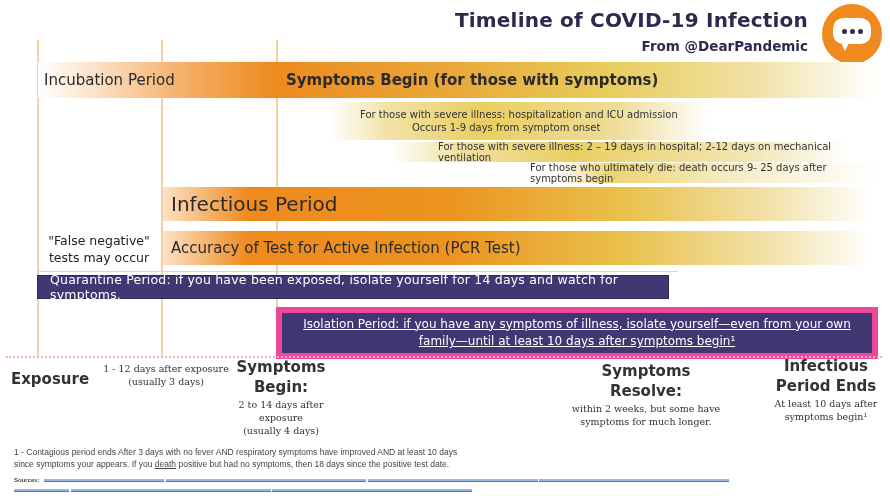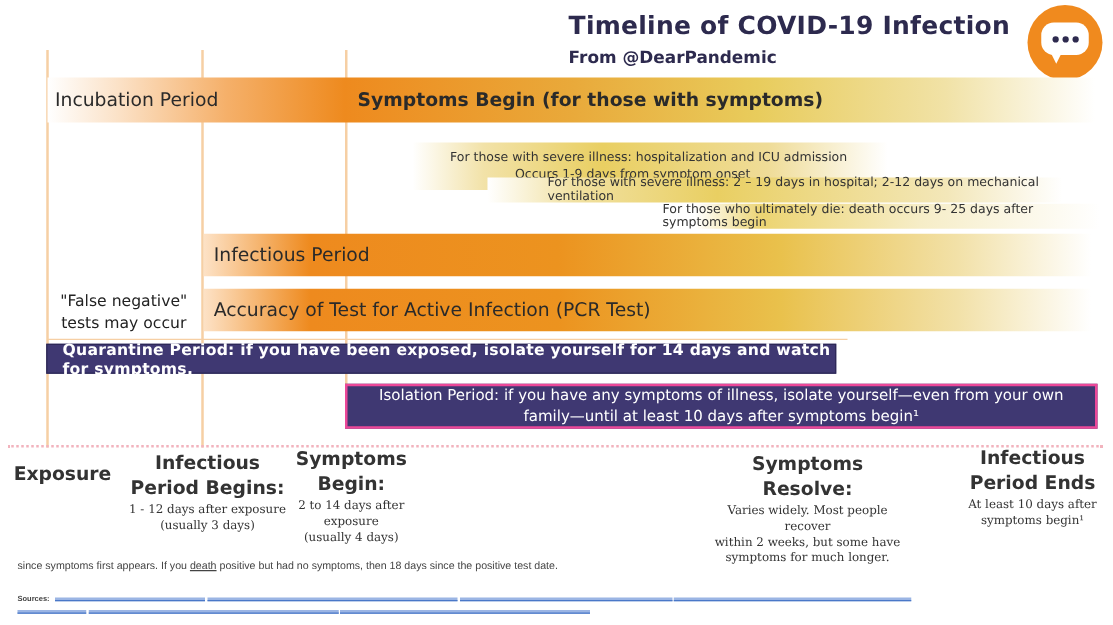--- a/index.html
+++ b/index.html
@@ -1,47 +1,47 @@
 <!DOCTYPE html>
 <html><head>
   <meta charset="utf-8">
   <style>
     * { box-sizing: border-box; margin: 0; padding: 0; }
     html, body { width: 890px; height: 500px; background: #ffffff; overflow: hidden; }
     body { position: relative; font-family: "Liberation Sans", "DejaVu Sans", sans-serif; color: #1e1e1e; }
 
     .vline { position: absolute; top: 40px; width: 2px; background: #f6cfa4; }
-    .title-block { position: absolute; top: 8px; right: 82px; text-align: left; }
+    .title-block { position: absolute; top: 8px; right: 82px; text-align: right; }
     .title { font-family: "DejaVu Sans", sans-serif; font-weight: bold; font-size: 20px; color: #2d2a4e; letter-spacing: 0.2px; }
     .subtitle { font-family: "DejaVu Sans", sans-serif; font-weight: bold; font-size: 13.5px; color: #2d2a4e; margin-top: 6px; }
 
     .logo { position: absolute; top: 4px; right: 8px; width: 60px; height: 60px; border-radius: 50%; background: #f08a1e; }
     .logo .bubble { position: absolute; left: 11px; top: 14px; width: 38px; height: 26px; background: #fff; border-radius: 10px; }
     .logo .tail { position: absolute; left: 18px; top: 37px; width: 0; height: 0; border-left: 5px solid transparent; border-right: 5px solid transparent; border-top: 10px solid #fff; }
     .logo .dots { position: absolute; left: 11px; top: 14px; width: 38px; height: 26px; display: flex; align-items: center; justify-content: center; gap: 3px; }
     .logo .dot { width: 5px; height: 5px; border-radius: 50%; background: #2d2a4e; }
 
     .bar { position: absolute; display: flex; align-items: center; font-family: "DejaVu Sans", sans-serif; }
     .bar-incubation { left: 38px; top: 62px; width: 238px; height: 36px; background: linear-gradient(90deg, #ffffff 0%, #fbe0c4 25%, #f5b06a 60%, #ee8a1e 100%); font-size: 15px; padding-left: 6px; color: #2a2a2a; }
     .bar-symptoms { left: 276px; top: 62px; width: 600px; height: 36px; background: linear-gradient(90deg, #ee8a1e 0%, #e9a93a 30%, #e8cc5c 55%, #f1e2a6 80%, #ffffff 100%); font-size: 15px; padding-left: 10px; color: #2a2a2a; font-weight: bold; }
-    .bar-hospital { left: 330px; top: 114px; width: 380px; height: 38px; background: linear-gradient(90deg, #ffffff 0%, #f2e2a8 15%, #e9cf62 40%, #efdc98 75%, #ffffff 100%); font-size: 10px; color: #333; flex-direction: column; justify-content: center; line-height: 1.35; }
+    .bar-hospital { left: 330px; top: 102px; width: 380px; height: 38px; background: linear-gradient(90deg, #ffffff 0%, #f2e2a8 15%, #e9cf62 40%, #efdc98 75%, #ffffff 100%); font-size: 10px; color: #333; flex-direction: column; justify-content: center; line-height: 1.35; }
     .bar-hospital span { display: block; }
     .bar-hospital .l1 { margin-left: 30px; align-self: flex-start; }
     .bar-hospital .l2 { margin-left: 82px; align-self: flex-start; }
     .bar-ventilation { left: 390px; top: 142px; width: 460px; height: 20px; background: linear-gradient(90deg, #ffffff 0%, #f1e1a2 15%, #e9cf62 40%, #f3e7b9 80%, #ffffff 100%); font-size: 10px; color: #333; padding-left: 48px; }
     .bar-death { left: 520px; top: 163px; width: 360px; height: 20px; background: linear-gradient(90deg, #ffffff 0%, #ffffff 10%, #ecd472 25%, #f6edc7 60%, #ffffff 100%); font-size: 10px; color: #333; padding-left: 10px; justify-content: center; }
 
-    .bar-infectious { left: 163px; top: 187px; width: 710px; height: 34px; background: linear-gradient(90deg, #fde2c6 0%, #ee8a1e 12%, #ec931f 40%, #e9c14c 65%, #f2e1a8 85%, #ffffff 100%); font-size: 15px; padding-left: 8px; color: #2a2a2a; }
+    .bar-infectious { left: 163px; top: 187px; width: 710px; height: 34px; background: linear-gradient(90deg, #fde2c6 0%, #ee8a1e 12%, #ec931f 40%, #e9c14c 65%, #f2e1a8 85%, #ffffff 100%); font-size: 20px; padding-left: 8px; color: #2a2a2a; }
     .bar-pcr { left: 163px; top: 231px; width: 710px; height: 34px; background: linear-gradient(90deg, #fde2c6 0%, #ee8a1e 12%, #ec931f 40%, #e9c14c 65%, #f2e1a8 85%, #ffffff 100%); font-size: 15px; padding-left: 8px; color: #2a2a2a; }
 
     .false-neg { position: absolute; left: 40px; top: 233px; width: 118px; text-align: center; font-size: 12.5px; line-height: 1.35; color: #222; font-family: "DejaVu Sans", sans-serif; }
     .hline-light { position: absolute; left: 38px; top: 271px; width: 640px; height: 1px; background: #f6cfa4; }
 
-    .bar-quarantine { left: 37px; top: 275px; width: 632px; height: 24px; background: #3f3872; color: #ffffff; font-size: 12.5px; padding-left: 12px; border: 1px solid #2d2857; letter-spacing: 0.2px; font-weight: bold; }
-    .bar-isolation { left: 276px; top: 307px; width: 602px; height: 36px; background: #3f3872; color: #ffffff; font-size: 12px; border: 2px solid #ec4899; flex-direction: column; justify-content: center; text-align: center; line-height: 1.45; }
+    .bar-quarantine { left: 37px; top: 275px; width: 632px; height: 24px; background: #3f3872; color: #ffffff; font-size: 12.5px; padding-left: 12px; border: 1px solid #2d2857; letter-spacing: 0.2px; }
+    .bar-isolation { left: 276px; top: 307px; width: 602px; height: 52px; background: #3f3872; color: #ffffff; font-size: 12px; border: 6px solid #ec4899; flex-direction: column; justify-content: center; text-align: center; line-height: 1.45; text-decoration: underline; }
 
     .dotted-line { position: absolute; left: 6px; top: 356px; width: 876px; height: 0; border-top: 2px dotted #f2b3bd; }
 
     .milestone { position: absolute; text-align: center; font-family: "DejaVu Sans", sans-serif; color: #222; }
     .milestone .head { font-weight: bold; font-size: 15px; line-height: 1.3; color: #333; }
     .milestone .desc { font-size: 9.5px; line-height: 1.35; color: #333; margin-top: 2px; font-family: "DejaVu Serif", serif; }
     .ms-exposure { left: 10px; top: 370px; width: 80px; }
     .ms-inf-begin { left: 96px; top: 361px; width: 140px; }
     .ms-sym-begin { left: 236px; top: 358px; width: 90px; }
     .ms-resolve { left: 566px; top: 362px; width: 160px; }
@@ -111,52 +111,51 @@
   <span>Isolation Period: if you have any symptoms of illness, isolate yourself—even from your own</span>
   <span>family—until at least 10 days after symptoms begin¹</span>
 </div>
 
 <div class="dotted-line"></div>
 
 <div class="milestone ms-exposure">
   <div class="head">Exposure</div>
 </div>
 <div class="milestone ms-inf-begin">
-  <div class="head">Infectious Period Begins:</div>
   <div class="desc">
     <div>1 - 12 days after exposure</div>
     <div>(usually 3 days)</div>
   </div>
 </div>
 <div class="milestone ms-sym-begin">
   <div class="head">Symptoms Begin:</div>
   <div class="desc">
     <div>2 to 14 days after</div>
     <div>exposure</div>
     <div>(usually 4 days)</div>
   </div>
 </div>
 <div class="milestone ms-resolve">
   <div class="head">Symptoms Resolve:</div>
   <div class="desc">
-    <div>Varies widely. Most people recover</div>
     <div>within 2 weeks, but some have</div>
     <div>symptoms for much longer.</div>
   </div>
 </div>
 <div class="milestone ms-inf-end">
   <div class="head">Infectious Period Ends</div>
   <div class="desc">
     <div>At least 10 days after</div>
     <div>symptoms begin¹</div>
   </div>
 </div>
 
 <div class="footnote">
-  <div><span>since symptoms first appears. If you </span><u>death</u><span> positive but had no symptoms, then 18 days since the positive test date.</span></div>
+  <div>1 - Contagious period ends After 3 days with no fever AND respiratory symptoms have improved AND at least 10 days</div>
+  <div><span>since symptoms your appears. If you </span><u>death</u><span> positive but had no symptoms, then 18 days since the positive test date.</span></div>
 </div>
 
 <div class="sources">
   <div>
     <span class="src-label">Sources:</span>
     <span class="src-link" style="width:120px;"></span>
     <span class="src-link" style="width:200px;"></span>
     <span class="src-link" style="width:170px;"></span>
     <span class="src-link" style="width:190px;"></span>
   </div>

